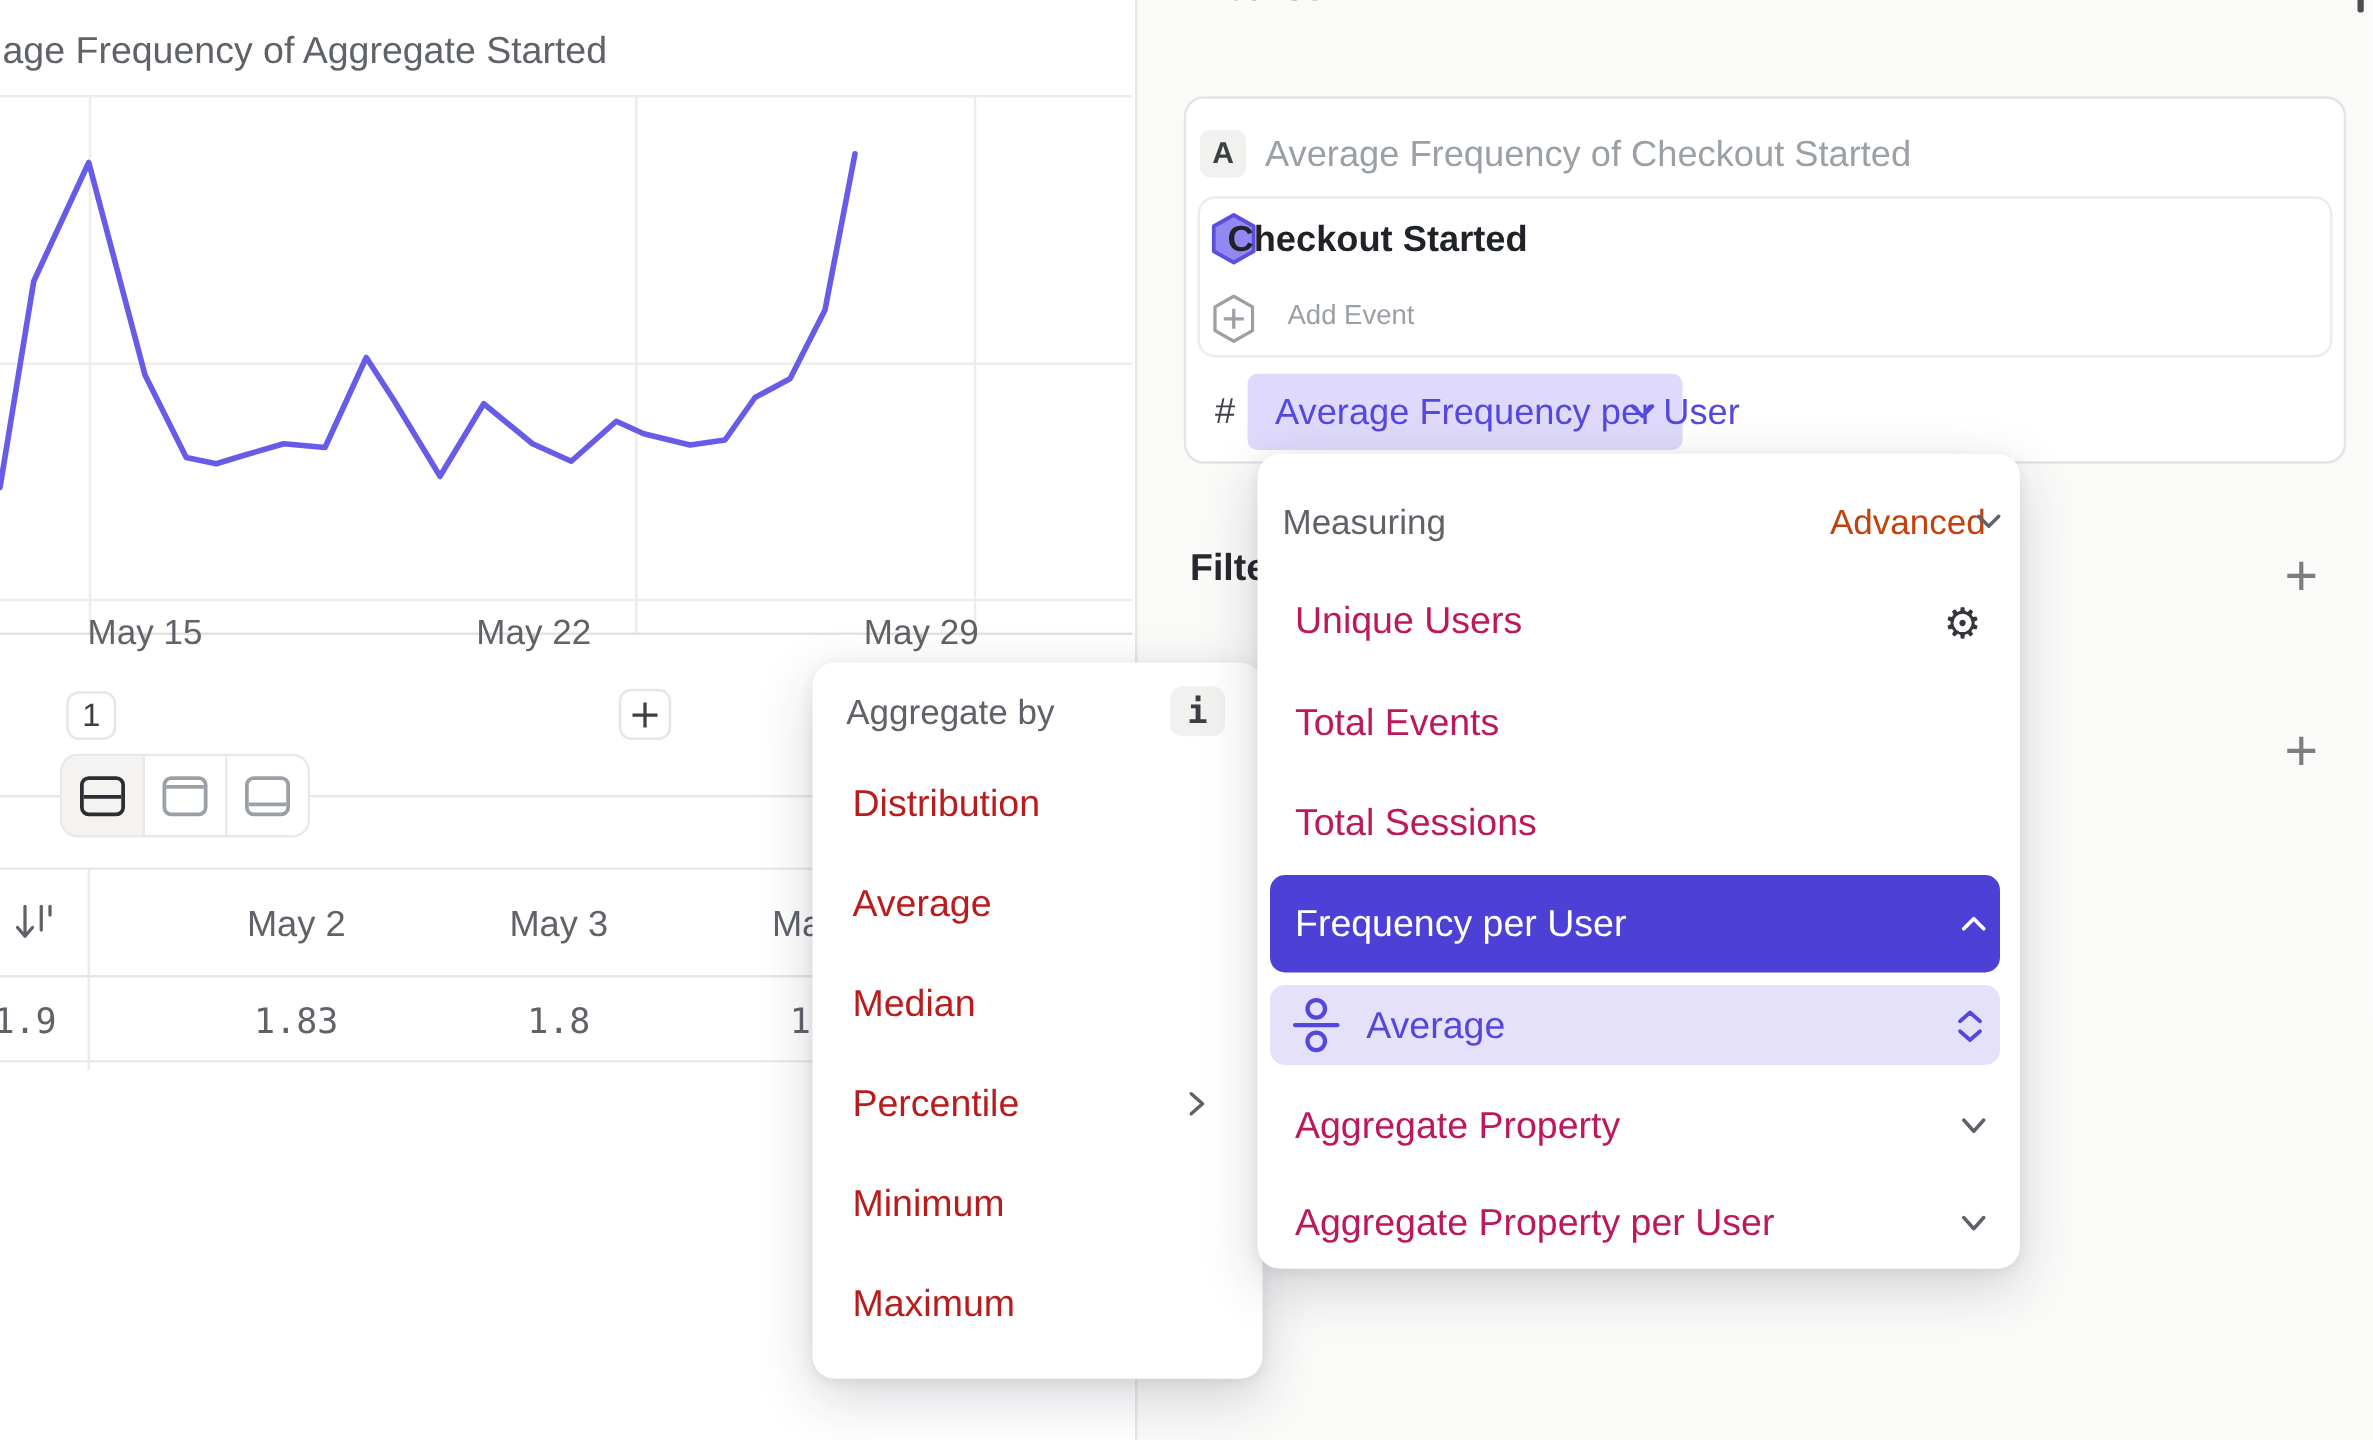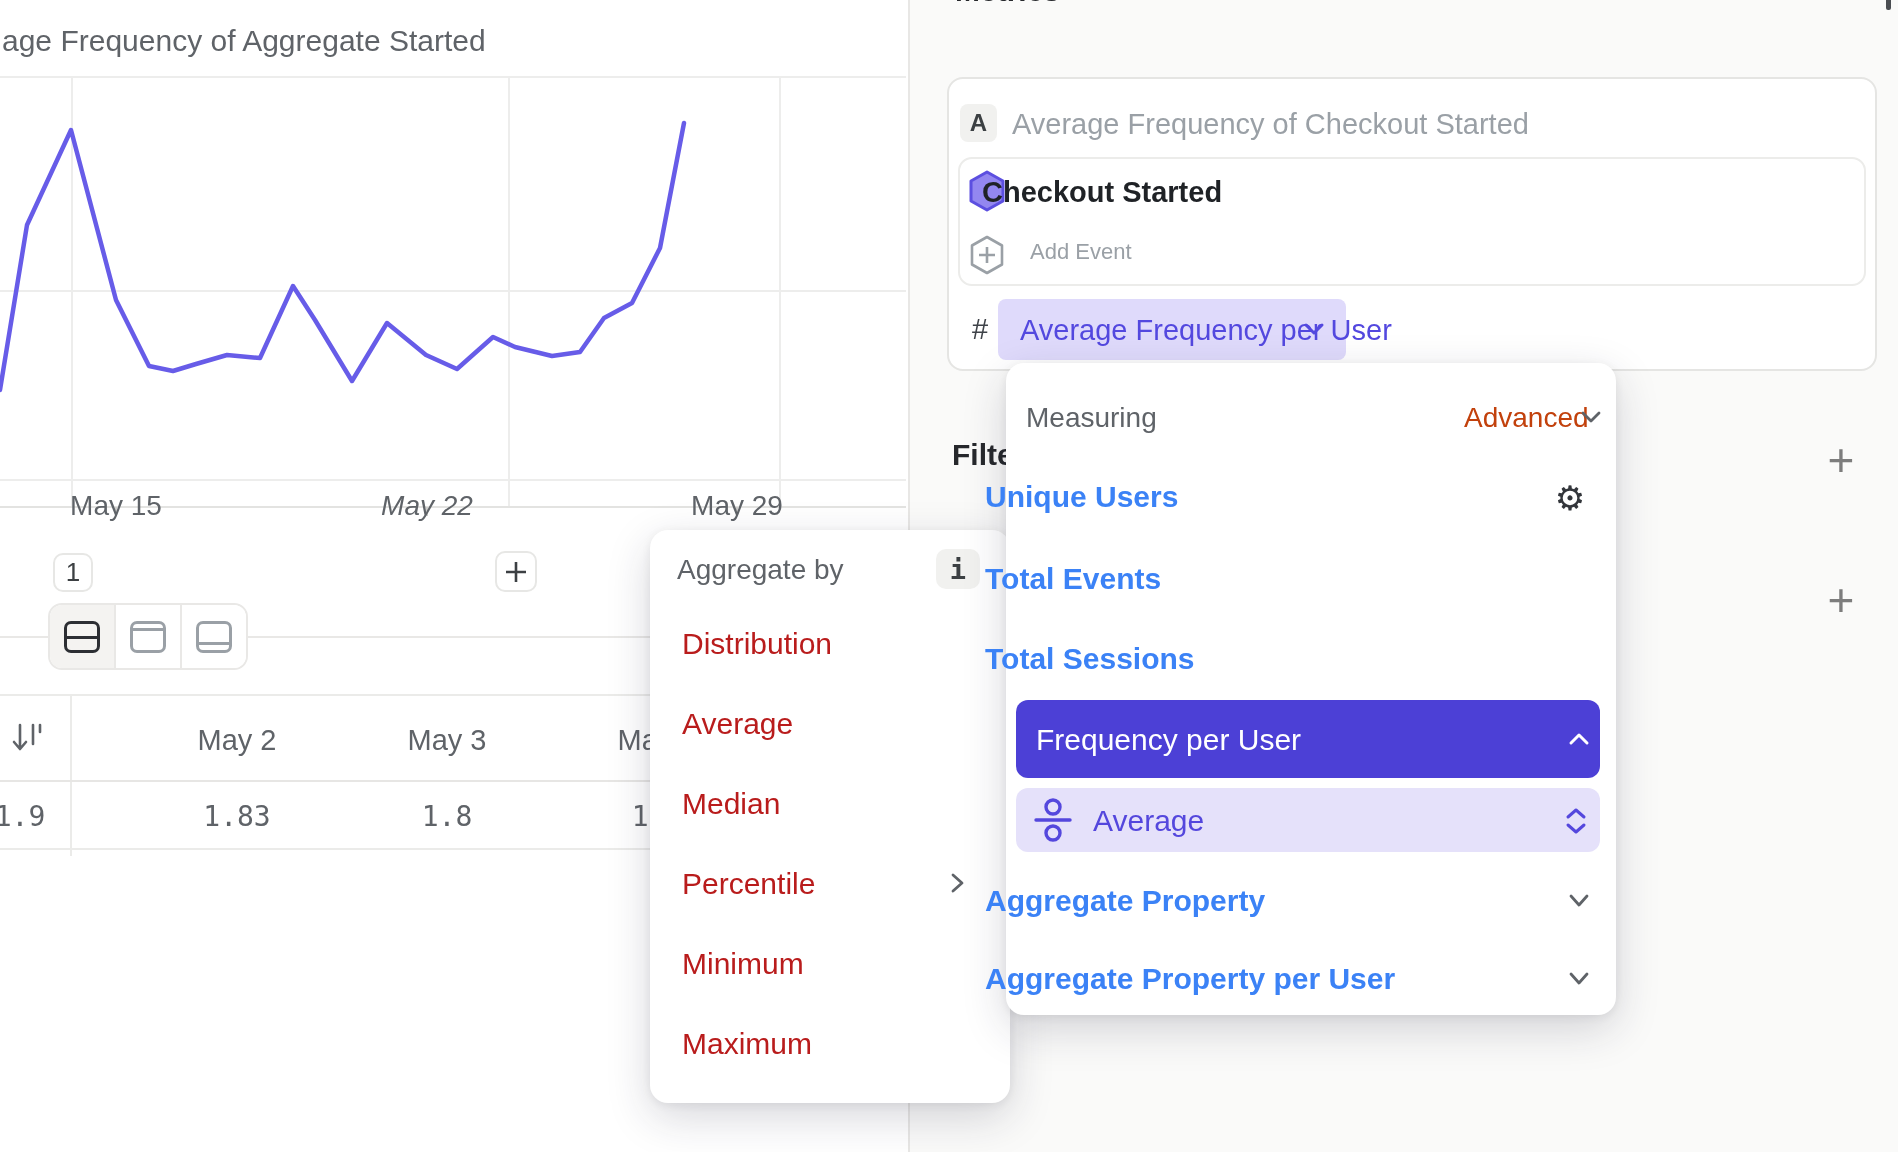--- a/index.html
+++ b/index.html
@@ -7,21 +7,21 @@
     font-family:"Liberation Sans", sans-serif; }
   #stage { position:relative; width:1898px; height:1152px; background:#fff; }
 
   
   #chart-pane { position:absolute; left:0; top:0; width:908px; height:1152px; background:#fff; }
   #chart-title { position:absolute; left:2px; top:24px; font-size:30px; font-weight:500;
     color:#5f6368; white-space:nowrap; }
   #chart-svg { position:absolute; left:0; top:0; }
   .x-label { position:absolute; top:490px; transform:translateX(-50%); font-size:28px;
     color:#5f6368; white-space:nowrap; }
-  .xl1{left:116px;} .xl2{left:427px;font-style:italic;} .xl3{left:737px;}
+  .xl1{left:116px;} .xl2{left:427px;} .xl3{left:737px;}
 
   #series-chip { position:absolute; left:53px; top:553px; width:40px; height:39px;
     border:2px solid #e7e7e5; border-radius:10px; background:#fff; color:#3c4043;
     font-size:26px; display:flex; align-items:center; justify-content:center; }
   #add-btn { position:absolute; left:495px; top:551px; width:42px; height:41px;
     border:2px solid #e7e7e5; border-radius:10px; background:#fff; display:flex;
     align-items:center; justify-content:center; }
 
   #section-divider { position:absolute; left:0; top:636px; width:908px; height:2px; background:#e9e8e6; }
 
@@ -90,22 +90,22 @@
     border-radius:10px; color:#3c4043; z-index:21; font-family:"DejaVu Sans Mono", monospace;
     font-size:27px; font-weight:700; display:flex; align-items:center; justify-content:center; }
   .agg-item { position:absolute; left:682px; transform:translateY(-50%); font-size:30px; font-weight:500;
     color:#b91c1c; z-index:21; white-space:nowrap; }
   #agg-chevron-right { position:absolute; left:942px; top:868px; z-index:21; }
 
   #meas-popover { left:1006px; top:363px; width:610px; height:652px; z-index:30; }
   #meas-header { position:absolute; left:1026px; top:402px; font-size:28px; color:#5f6368; z-index:31; }
   #advanced { position:absolute; left:1464px; top:402px; font-size:28px; color:#c2410c; z-index:31; }
   #advanced-chevron { position:absolute; left:1578px; top:408px; z-index:31; }
-  .meas-item { position:absolute; left:985px; transform:translateY(-50%); font-size:30px; font-weight:700;
-    color:#3b82f6; z-index:31; white-space:nowrap; }
+  .meas-item { position:absolute; left:1036px; transform:translateY(-50%); font-size:30px; font-weight:400;
+    color:#be185d; z-index:31; white-space:nowrap; }
   #gear-btn { position:absolute; left:1550px; top:478px; width:40px; height:40px; z-index:31;
     font-size:34px; color:#33363b; display:flex; align-items:center; justify-content:center; }
   #freq-row { position:absolute; left:1016px; top:700px; width:584px; height:78px;
     background:#4c40d6; border-radius:12px; z-index:31; }
   #freq-label { position:absolute; left:1036px; top:723px; font-size:30px; font-weight:500; color:#fff; z-index:32; }
   #freq-chevron { position:absolute; left:1564px; top:728px; z-index:32; }
   #avg-row { position:absolute; left:1016px; top:788px; width:584px; height:64px;
     background:#e5e1fa; border-radius:12px; z-index:31; }
   #divide-icon { position:absolute; left:1033px; top:796px; z-index:32; }
   #avg-label { position:absolute; left:1093px; top:804px; font-size:30px; font-weight:500; color:#5447dd; z-index:32; }

